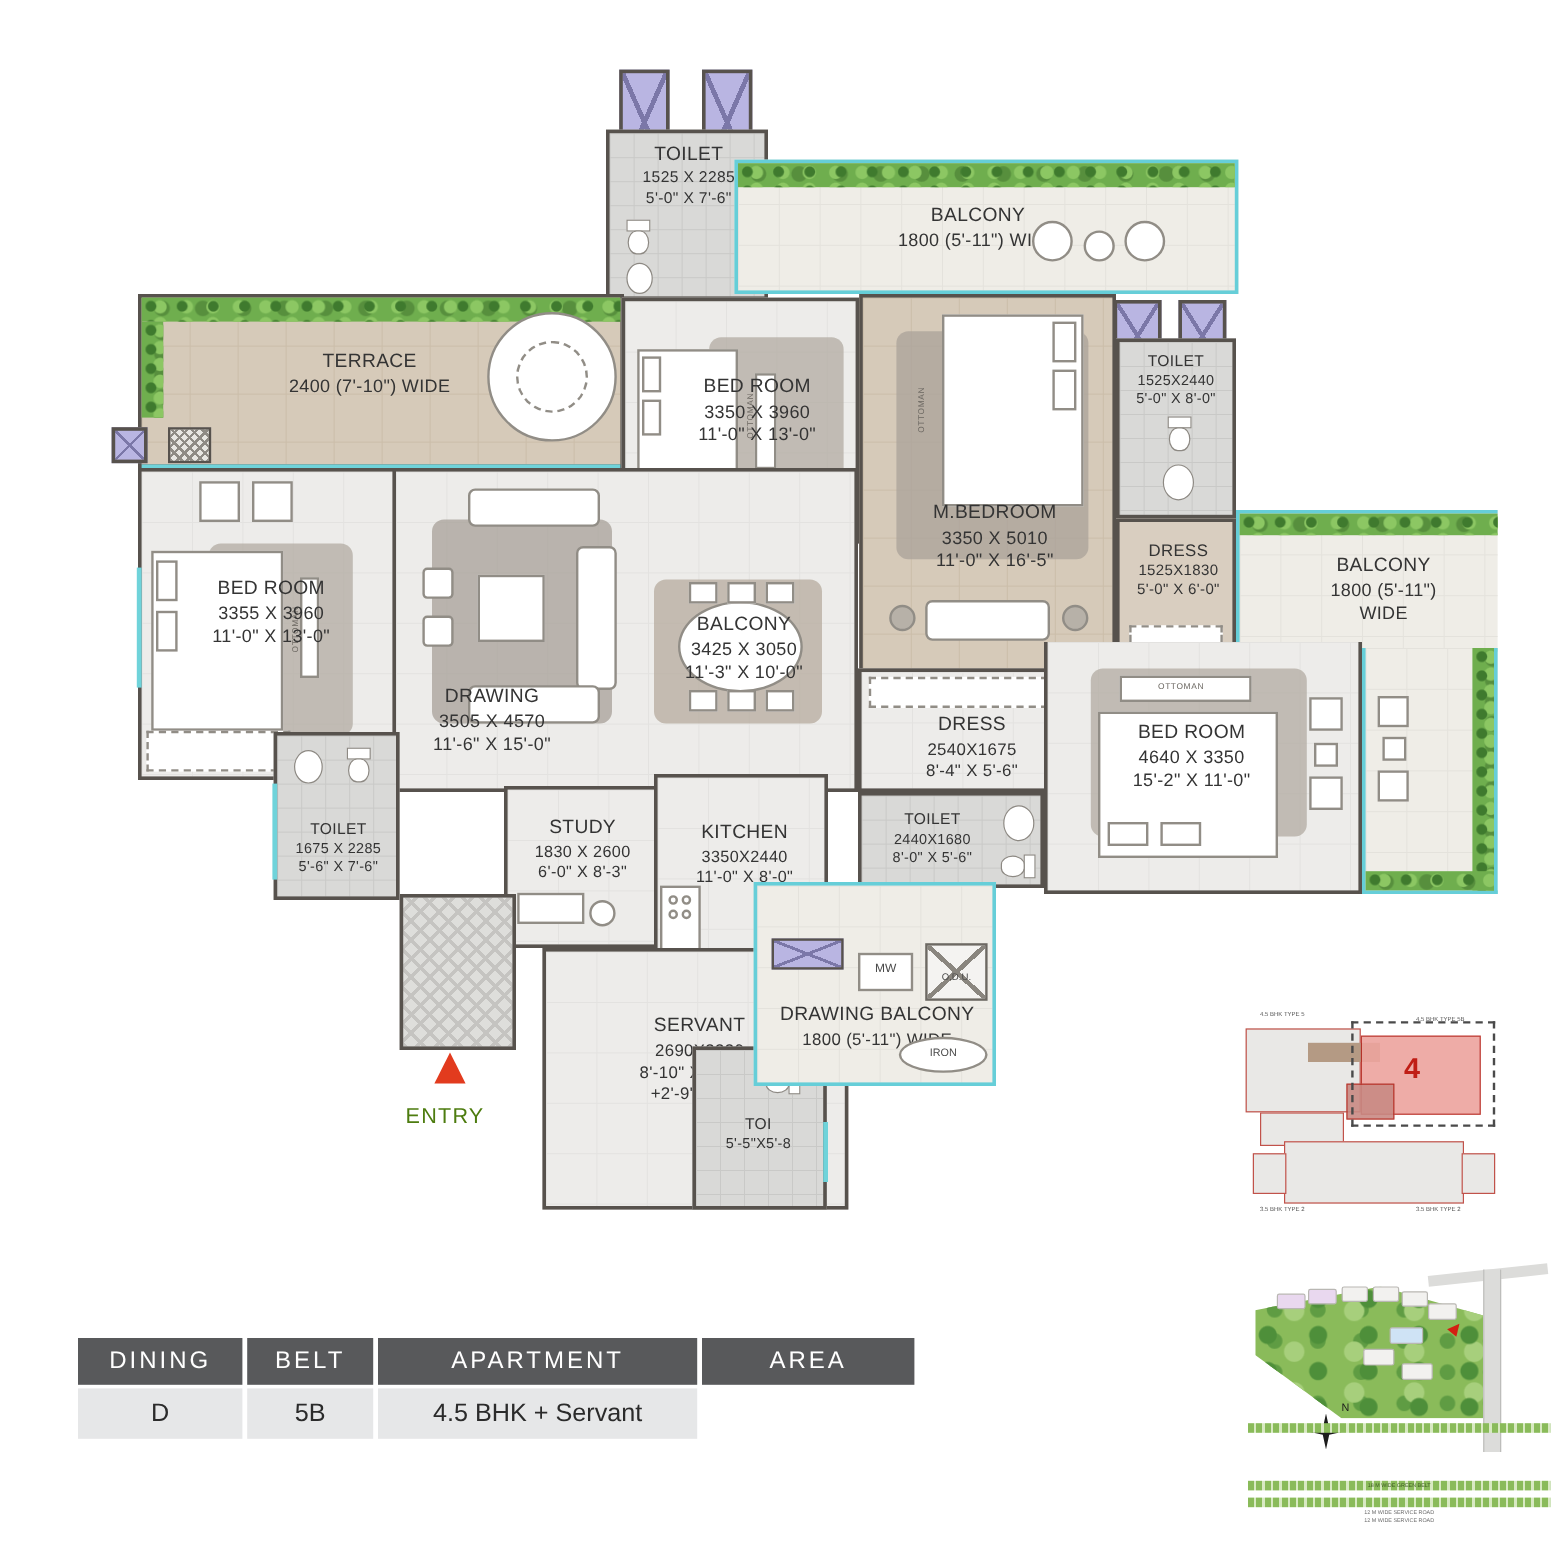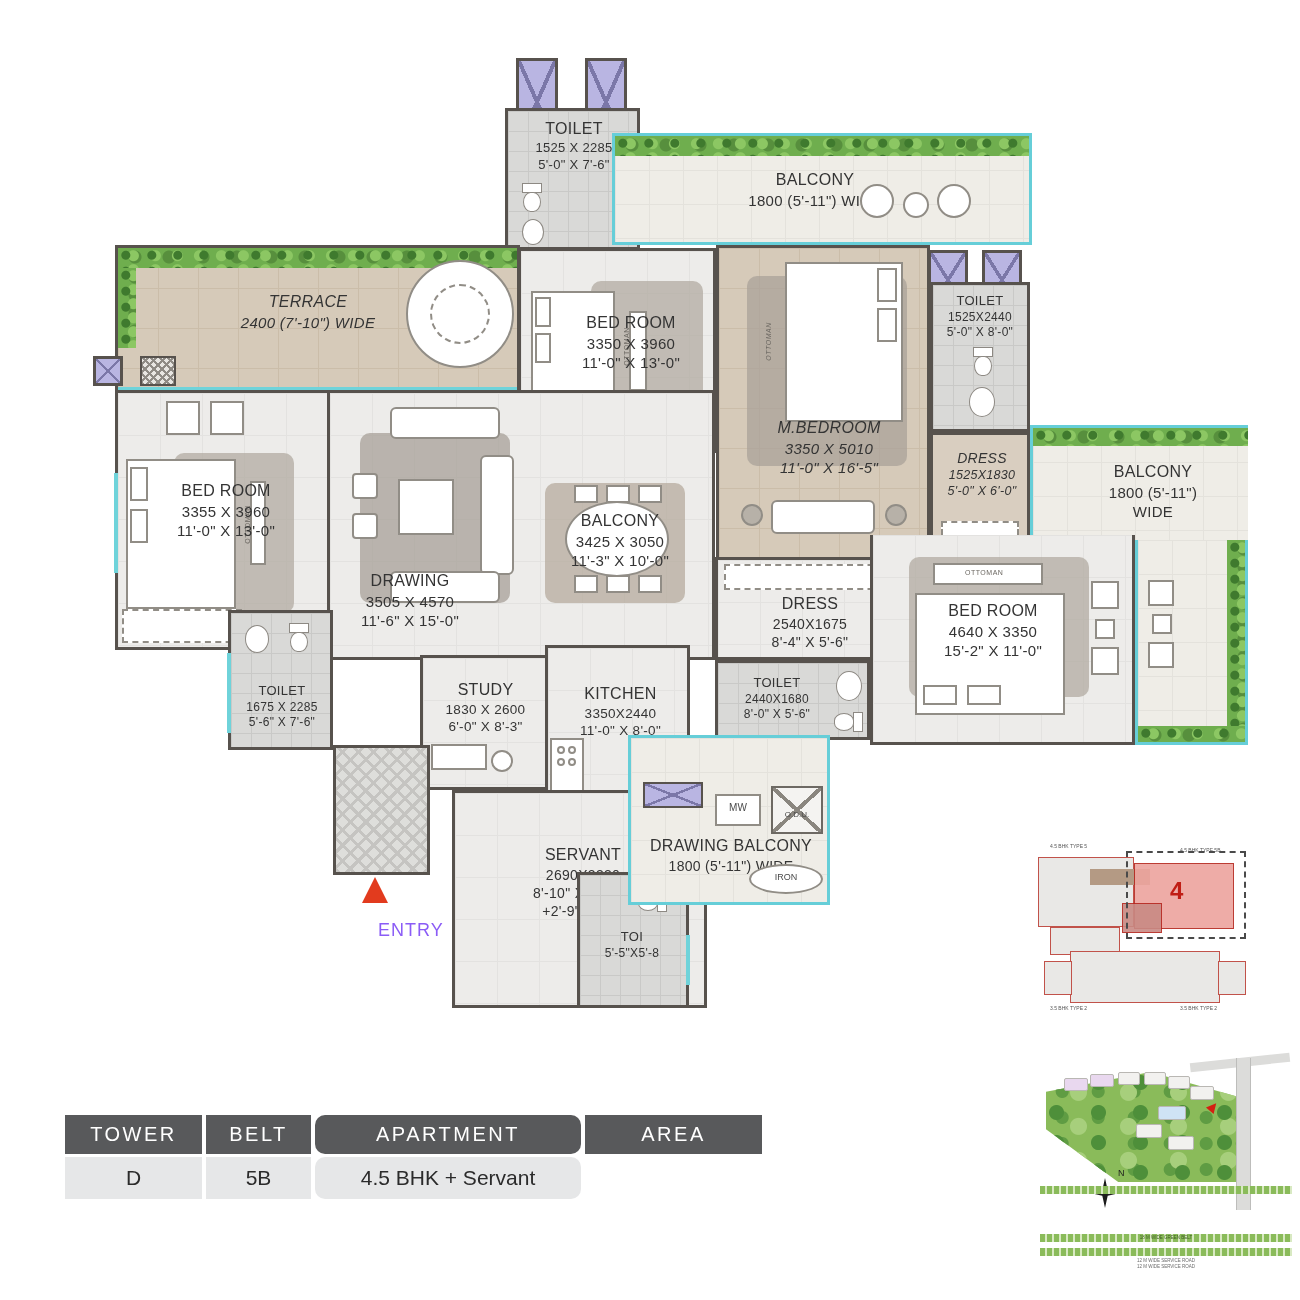--- a/index.html
+++ b/index.html
@@ -1,20 +1,20 @@
 <!DOCTYPE html>
 <html><head>
 <meta charset="utf-8">
 <style>
   html,body{margin:0;padding:0;background:#ffffff;}
   .canvas{position:relative;width:1300px;height:1300px;background:#fff;font-family:"Liberation Sans",sans-serif;overflow:hidden;}
   .room{position:absolute;box-sizing:border-box;border:3px solid #57524d;}
   .noborder{border:none;}
   .floor-light{background-color:#edecea;background-image:linear-gradient(#e3e2e0 1px,transparent 1px),linear-gradient(90deg,#e3e2e0 1px,transparent 1px);background-size:42px 42px;}
-  .floor-tan{background-color:#d6cab9;background-image:linear-gradient(#cbbda9 1px,transparent 1px),linear-gradient(90deg,#cbbda9 1px,transparent 1px);background-size:40px 40px;font-style:italic;}
+  .floor-tan{background-color:#d6cab9;background-image:linear-gradient(#cbbda9 1px,transparent 1px),linear-gradient(90deg,#cbbda9 1px,transparent 1px);background-size:40px 40px;}
   .floor-tile{background-color:#d9d9d7;background-image:linear-gradient(#c9c9c7 1px,transparent 1px),linear-gradient(90deg,#c9c9c7 1px,transparent 1px);background-size:20px 20px;}
   .floor-balc{background-color:#efedе7;background:#efede7;background-image:linear-gradient(#e4e2dc 1px,transparent 1px),linear-gradient(90deg,#e4e2dc 1px,transparent 1px);background-size:34px 34px;}
   .plants{background-color:#6fae4e;background-image:radial-gradient(circle at 30% 45%,#3f7a2e 0 4px,transparent 5px),radial-gradient(circle at 70% 55%,#8cc763 0 5px,transparent 6px),radial-gradient(circle at 50% 50%,#578f3d 0 6px,transparent 7px);background-size:26px 16px,22px 14px,34px 18px;}
   .lbl{position:absolute;text-align:center;color:#343434;font-size:15px;line-height:1.3;letter-spacing:.3px;white-space:nowrap;}
   .lbl .rname{font-size:16px;text-align:center;}
   .shaft{position:absolute;box-sizing:border-box;background:#b9b5e2;border:3px solid #57524d;
     background-image:linear-gradient(to top right,transparent 47%,#7b77a8 47% 53%,transparent 53%),linear-gradient(to bottom right,transparent 47%,#7b77a8 47% 53%,transparent 53%);}
   .furn{position:absolute;box-sizing:border-box;background:#fff;border:2px solid #918d86;}
   .rug{position:absolute;background:#b2aba1;border-radius:10px;opacity:.75;}
   .round{border-radius:50%;}
@@ -23,29 +23,29 @@
   .pattern-foyer{background-color:#dededb;background-image:repeating-linear-gradient(45deg,#c5c4c1 0 3px,transparent 3px 11px),repeating-linear-gradient(-45deg,#c5c4c1 0 3px,transparent 3px 11px);}
   .hatch{background-image:repeating-linear-gradient(45deg,#8f8b85 0 2px,transparent 2px 6px),repeating-linear-gradient(-45deg,#8f8b85 0 2px,transparent 2px 6px);background-color:#e8e6e2;border:2px solid #57524d;position:absolute;box-sizing:border-box;}
   .win{position:absolute;background:#6fd3da;}
   .wc{position:absolute;width:20px;height:30px;}
   .wc .tank{position:absolute;left:0;top:0;width:20px;height:10px;background:#fff;border:1.5px solid #8d8983;box-sizing:border-box;}
   .wc .bowl{position:absolute;left:1px;top:9px;width:18px;height:20px;background:#fff;border:1.5px solid #8d8983;border-radius:50%/60%;box-sizing:border-box;}
   .basin{position:absolute;background:#fff;border:1.5px solid #8d8983;border-radius:50%;box-sizing:border-box;}
   .crossbox{position:absolute;box-sizing:border-box;border:2px solid #6d6963;background-color:#f4f3f1;background-image:linear-gradient(to top right,transparent 47%,#8a867f 47% 53%,transparent 53%),linear-gradient(to bottom right,transparent 47%,#8a867f 47% 53%,transparent 53%);}
   .applbl{position:absolute;font-size:10px;color:#4a4a4a;text-align:center;}
   .entry-arrow{position:absolute;width:0;height:0;border-left:13px solid transparent;border-right:13px solid transparent;border-bottom:26px solid #e23b1e;}
-  .entry-txt{position:absolute;font-size:18px;letter-spacing:1px;color:#8b5cf6;margin-left:40px;}
+  .entry-txt{position:absolute;font-size:18px;letter-spacing:1px;color:#4d7c0f;}
   
   .sumtab{position:absolute;left:65px;top:1115px;width:697px;}
   .sumtab .hrow,.sumtab .drow{display:flex;gap:4px;}
   .sumtab .cell{box-sizing:border-box;text-align:center;}
   .sumtab .hrow .cell{background:#58595b;color:#fff;font-size:20px;letter-spacing:2.5px;padding:8px 0;}
   .sumtab .drow{margin-top:3px;}
   .sumtab .drow .cell{background:#e6e7e8;color:#2b2b2b;font-size:21px;padding:9px 0;}
-  .c1{width:137px;}.c2{width:105px;}.c3{width:266px;border-radius:10px;}.c4{width:177px;}
+  .c1{width:137px;}.c2{width:105px;}.c3{width:266px;}.c4{width:177px;}
   
   .keyplan{position:absolute;left:1030px;top:843px;width:245px;height:170px;}
   .kp-blk{position:absolute;box-sizing:border-box;background:#e9e8e6;border:1px solid #c1524a;}
   .kp-red{position:absolute;box-sizing:border-box;background:#eda49e;border:1px solid #b5271f;opacity:.9;}
   .kp-tan{position:absolute;background:#b49a84;}
   .kp-dash{position:absolute;border:2px dashed #4a4a4a;box-sizing:border-box;}
   .kp-num{position:absolute;color:#c01d15;font-size:24px;font-weight:bold;}
   .kp-lbl{position:absolute;font-size:5px;color:#555;white-space:nowrap;}
   
   .siteplan{position:absolute;left:1040px;top:1058px;width:252px;height:212px;}
@@ -341,21 +341,21 @@
       <div class="applbl" style="left:140px;top:72px;width:52px;font-size:8px;">O.D.U.</div>
       <div class="furn" style="left:118px;top:126px;width:74px;height:30px;border-radius:50%;"></div>
       <div class="applbl" style="left:118px;top:134px;width:74px;font-size:9px;">IRON</div>
       <div class="shaft" style="left:12px;top:44px;width:60px;height:26px;border-width:2px;"></div>
     </div>
 
   </div>
 
   <div class="sumtab">
     <div class="hrow">
-      <div class="cell c1">TOWER</div>
+      <div class="cell c1">DINING</div>
       <div class="cell c2">BELT</div>
       <div class="cell c3">APARTMENT</div>
       <div class="cell c4">AREA</div>
     </div>
     <div class="drow">
       <div class="cell c1">D</div>
       <div class="cell c2">5B</div>
       <div class="cell c3">4.5 BHK + Servant</div>
     </div>
   </div>

